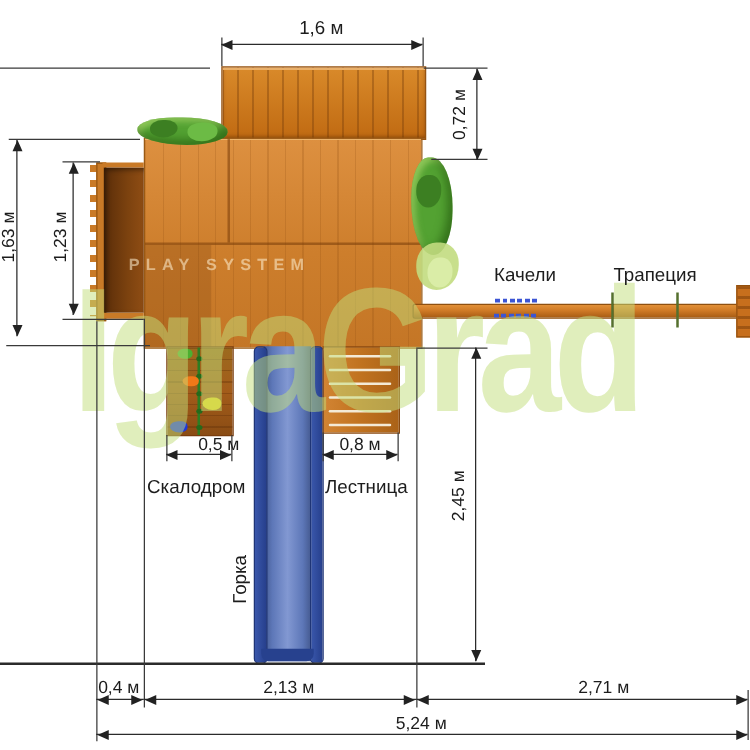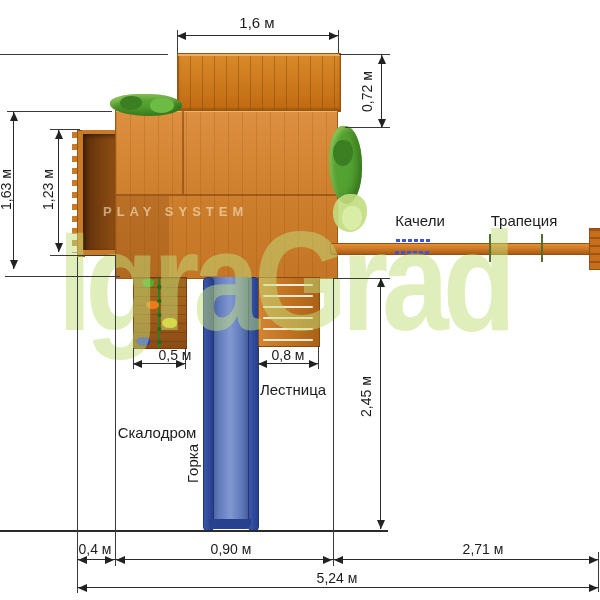--- a/index.html
+++ b/index.html
@@ -199,31 +199,31 @@
   <div class="dimtxt vtxt" style="left:358px;top:365px;height:64px;">2,45 м</div>
 
   <div class="hline" style="left:77px;top:559px;width:38px;"></div>
   <div class="arr l" style="left:78px;top:556px;"></div>
   <div class="arr r" style="left:105px;top:556px;"></div>
   <div class="dimtxt" style="left:70px;top:541px;width:50px;">0,4 м</div>
 
   <div class="hline" style="left:115px;top:559px;width:218px;"></div>
   <div class="arr l" style="left:116px;top:556px;"></div>
   <div class="arr r" style="left:323px;top:556px;"></div>
-  <div class="dimtxt" style="left:186px;top:541px;width:90px;">0,90 м</div>
+  <div class="dimtxt" style="left:186px;top:541px;width:90px;">2,13 м</div>
 
   <div class="hline" style="left:333px;top:559px;width:265px;"></div>
   <div class="arr l" style="left:334px;top:556px;"></div>
   <div class="arr r" style="left:589px;top:556px;"></div>
   <div class="dimtxt" style="left:438px;top:541px;width:90px;">2,71 м</div>
 
   <div class="hline" style="left:77px;top:587px;width:521px;"></div>
   <div class="arr l" style="left:78px;top:584px;"></div>
   <div class="arr r" style="left:589px;top:584px;"></div>
   <div class="dimtxt" style="left:292px;top:570px;width:90px;">5,24 м</div>
 
   <div class="lbl" style="left:388px;top:212px;width:64px;">Качели</div>
   <div class="lbl" style="left:482px;top:212px;width:84px;">Трапеция</div>
-  <div class="lbl" style="left:110px;top:381px;width:94px;margin-top:43px;">Скалодром</div>
+  <div class="lbl" style="left:110px;top:381px;width:94px;">Скалодром</div>
   <div class="lbl" style="left:251px;top:381px;width:84px;">Лестница</div>
   <div class="lbl vtxt" style="left:184px;top:436px;height:54px;">Горка</div>
 
 </div>
 
 </body></html>

